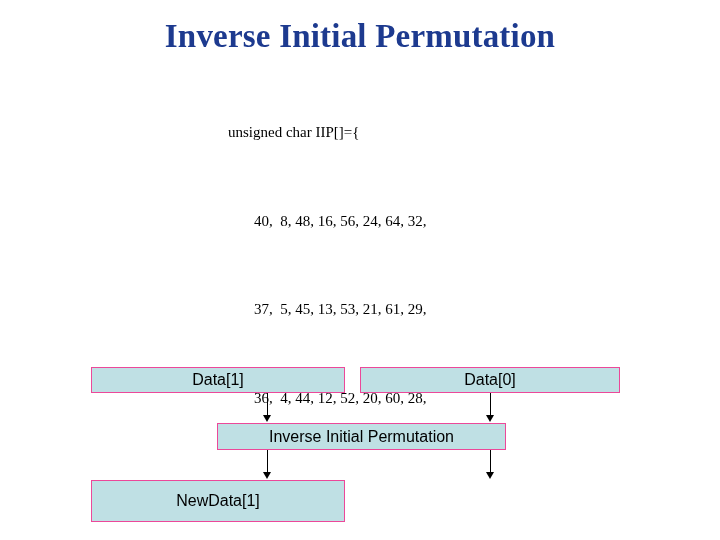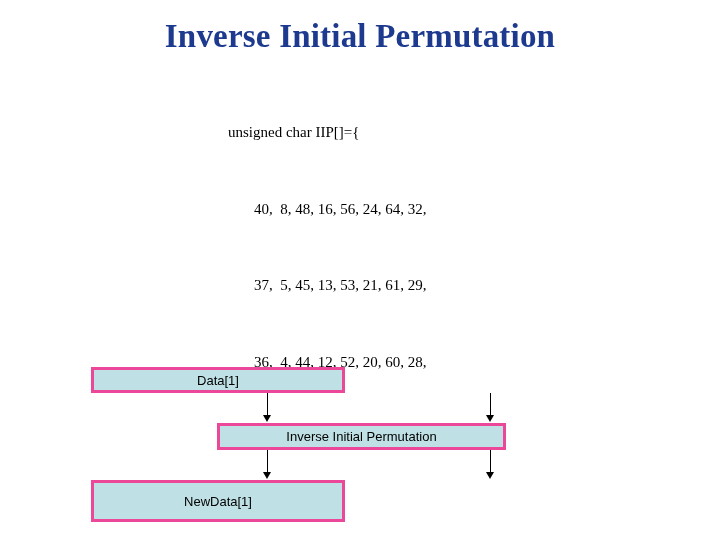--- a/index.html
+++ b/index.html
@@ -40,33 +40,33 @@
     font-size: 15px;
     line-height: 25.5px;
     color: #000000;
     white-space: pre;
   }
   .code-line {
     white-space: pre;
     display: block;
   }
   .code-line.decl   { padding-left: 0px; }
-  .code-line.row    { padding-left: 26px; }
+  .code-line.row    { padding-left: 26px; margin-top: 12px; }
 
   
   .diagram { position: absolute; left: 0; top: 0; width: 720px; height: 540px; }
 
   .box {
     position: absolute;
     box-sizing: border-box;
     background: #bfe0e4;
-    border: 3px solid #ec4899;
+    border: 1px solid #ec4899;
     color: #000000;
     font-family: "Liberation Sans", sans-serif;
-    font-size: 13px;
+    font-size: 16px;
     display: flex;
     align-items: center;
     justify-content: center;
     text-align: center;
   }
 
   
   #box-data1 { left: 91px;  top: 367px; width: 254px; height: 26px; }
   #box-data0 { left: 360px; top: 367px; width: 260px; height: 26px; }
   
@@ -115,20 +115,21 @@
   
   
   
   
 </div>
 
 <div class="diagram">
 
   <div class="box" id="box-data1">Data[1]</div>
 
+  <div class="box" id="box-data0">Data[0]</div>
 
   <div class="arrow-line" id="arrow1-line"></div>
   <div class="arrow-head" id="arrow1-head"></div>
 
   <div class="arrow-line" id="arrow2-line"></div>
   <div class="arrow-head" id="arrow2-head"></div>
 
   <div class="box" id="box-iip">Inverse Initial Permutation</div>
 
   <div class="arrow-line" id="arrow3-line"></div>

